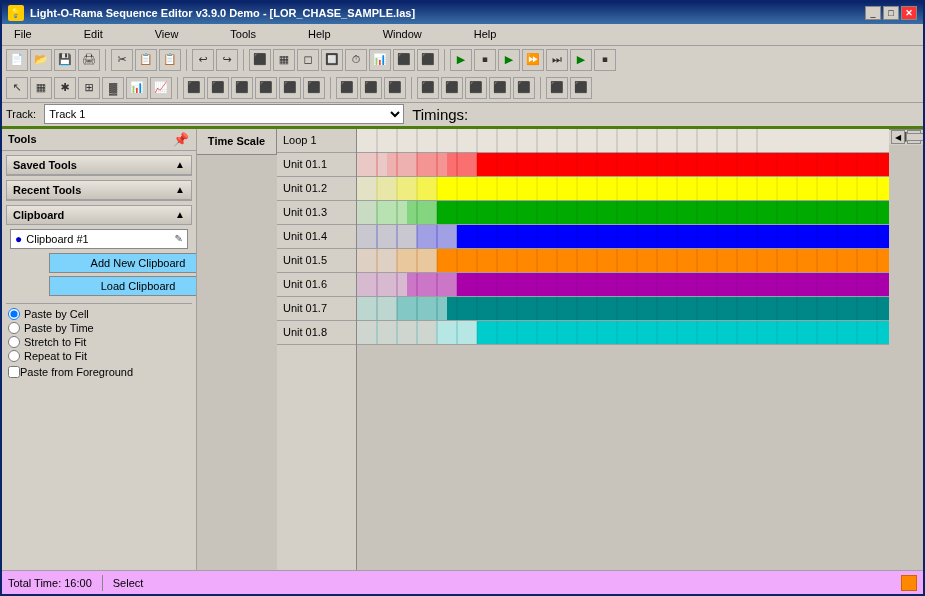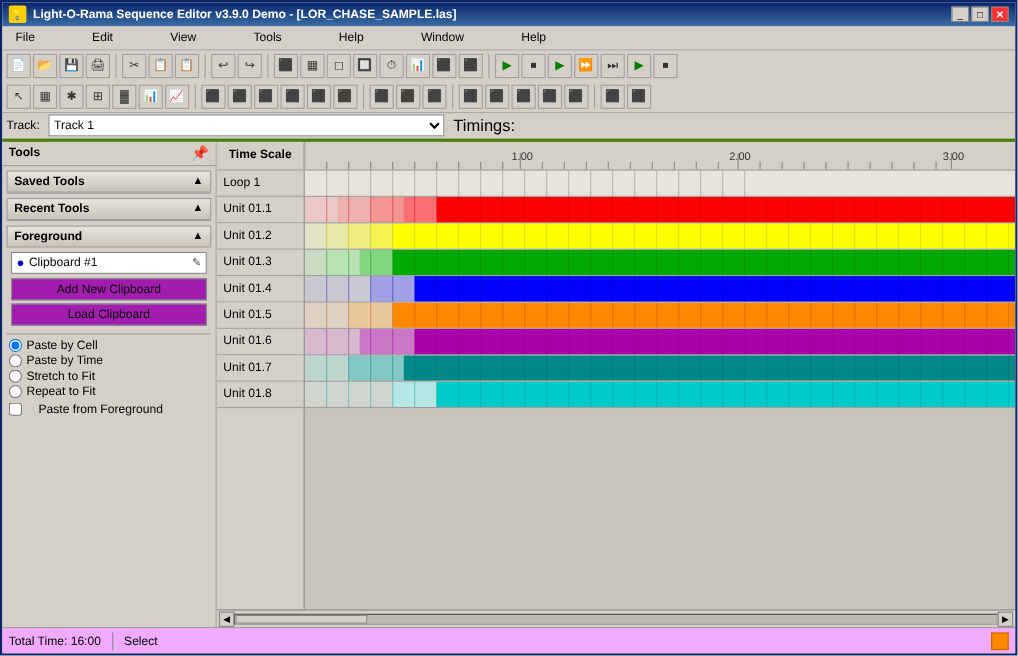--- a/index.html
+++ b/index.html
@@ -137,38 +137,39 @@
       background: white;
       border: 1px solid #888;
       margin-bottom: 4px;
     }
     .clipboard-label { flex: 1; font-size: 11px; }
     .clipboard-edit { font-size: 10px; cursor: pointer; color: #555; }
 
     .clip-btn {
       width: 100%;
       height: 20px;
-      background: #a21caf;
+      background: #7dd3fc;
       border: 1px solid #888;
       font-size: 11px;
       cursor: pointer;
       margin-bottom: 3px;
+      margin-left: 39px;
     }
 
     .paste-options { padding: 4px 6px; }
     .radio-option { display: flex; align-items: center; gap: 4px; margin-bottom: 2px; font-size: 11px; }
     .radio-option input { width: 12px; height: 12px; }
-    .checkbox-option { display: flex; align-items: center; gap: 15px; margin-top: 4px; font-size: 11px; }
+    .checkbox-option { display: flex; align-items: center; gap: 0; margin-top: 4px; font-size: 11px; }
     .checkbox-option input { width: 12px; height: 12px; }
 
     
     .sequence-area {
       flex: 1;
       display: flex;
-      flex-direction: column;
+      flex-direction: row;
       overflow: hidden;
       background: #c8c4bc;
       text-align: center;
     }
 
     .seq-header {
       display: flex;
       height: 26px;
       background: #d4d0c8;
       border-bottom: 1px solid #888;
@@ -411,21 +412,21 @@
 
       <div class="collapsible-section">
         <div class="section-header">
           <span>Recent Tools</span>
           <span class="section-collapse">▲</span>
         </div>
       </div>
 
       <div class="collapsible-section">
         <div class="section-header">
-          <span>Foreground</span>
+          <span>Clipboard</span>
           <span class="section-collapse">▲</span>
         </div>
         <div class="clipboards-section">
           <div class="clipboard-item">
             <span style="color:#0000cc; font-size:12px;">●</span>
             <span class="clipboard-label">Clipboard #1</span>
             <span class="clipboard-edit">✎</span>
           </div>
           <button class="clip-btn">Add New Clipboard</button>
           <button class="clip-btn">Load Clipboard</button>

